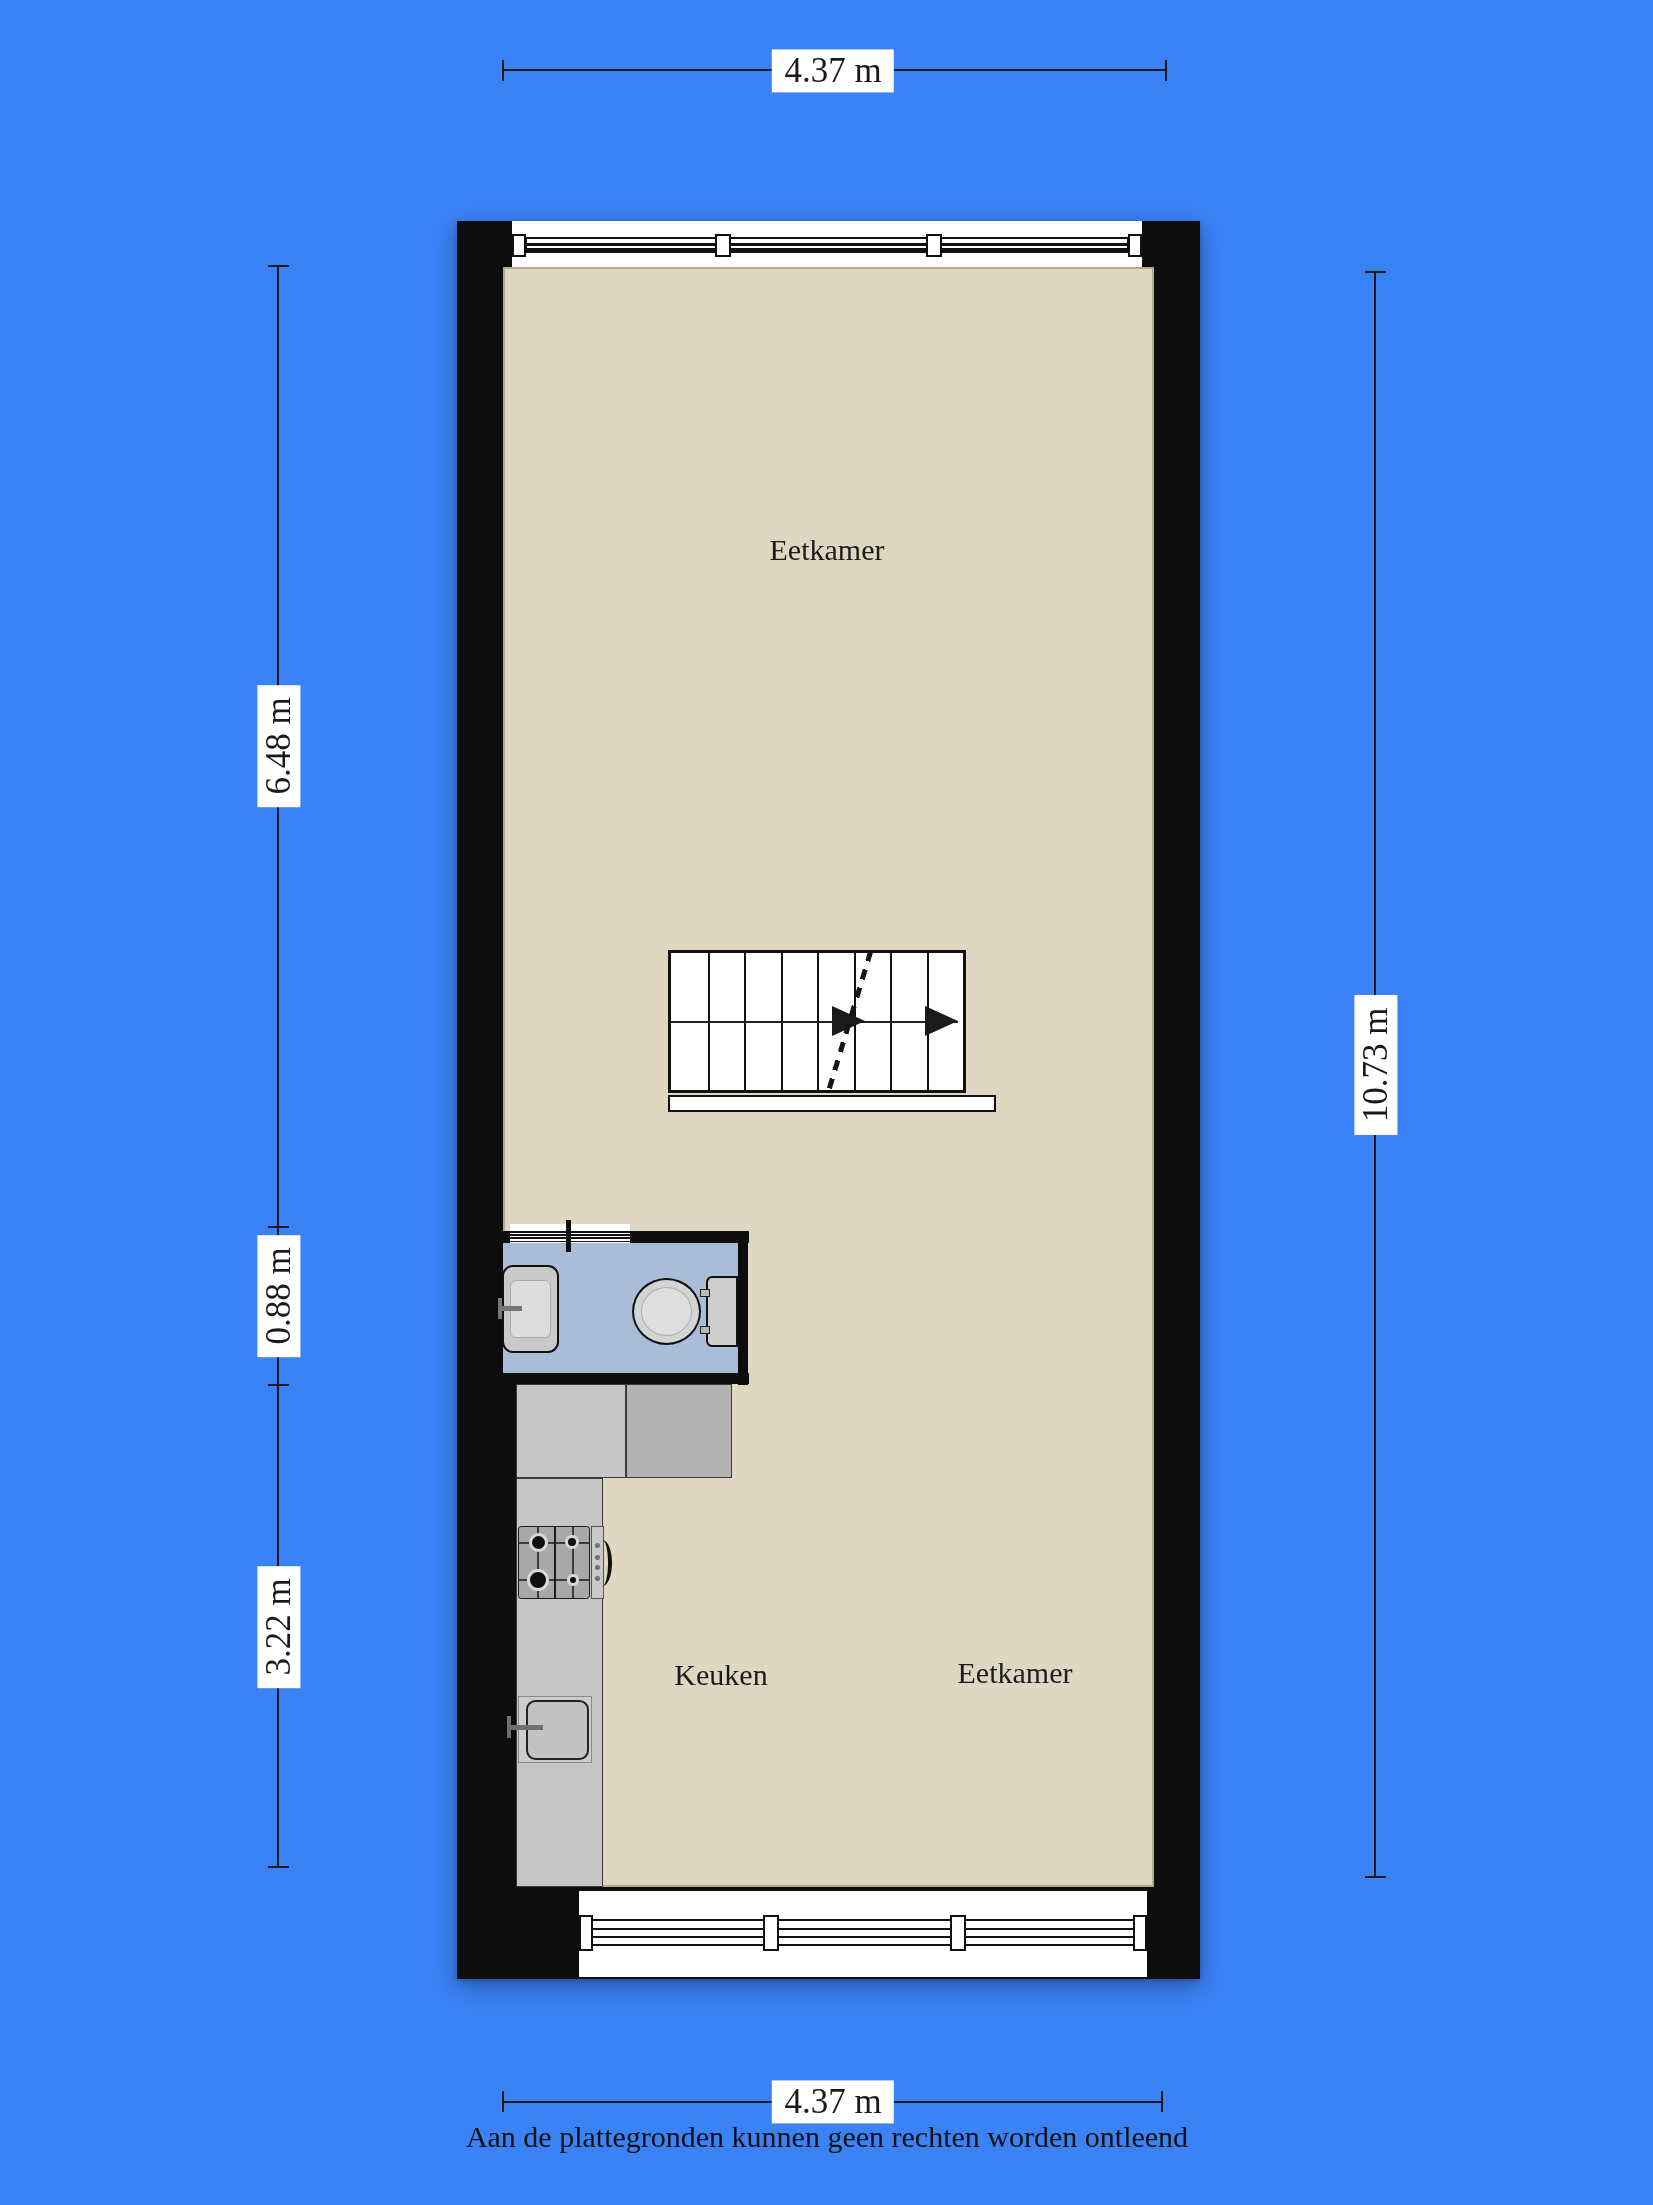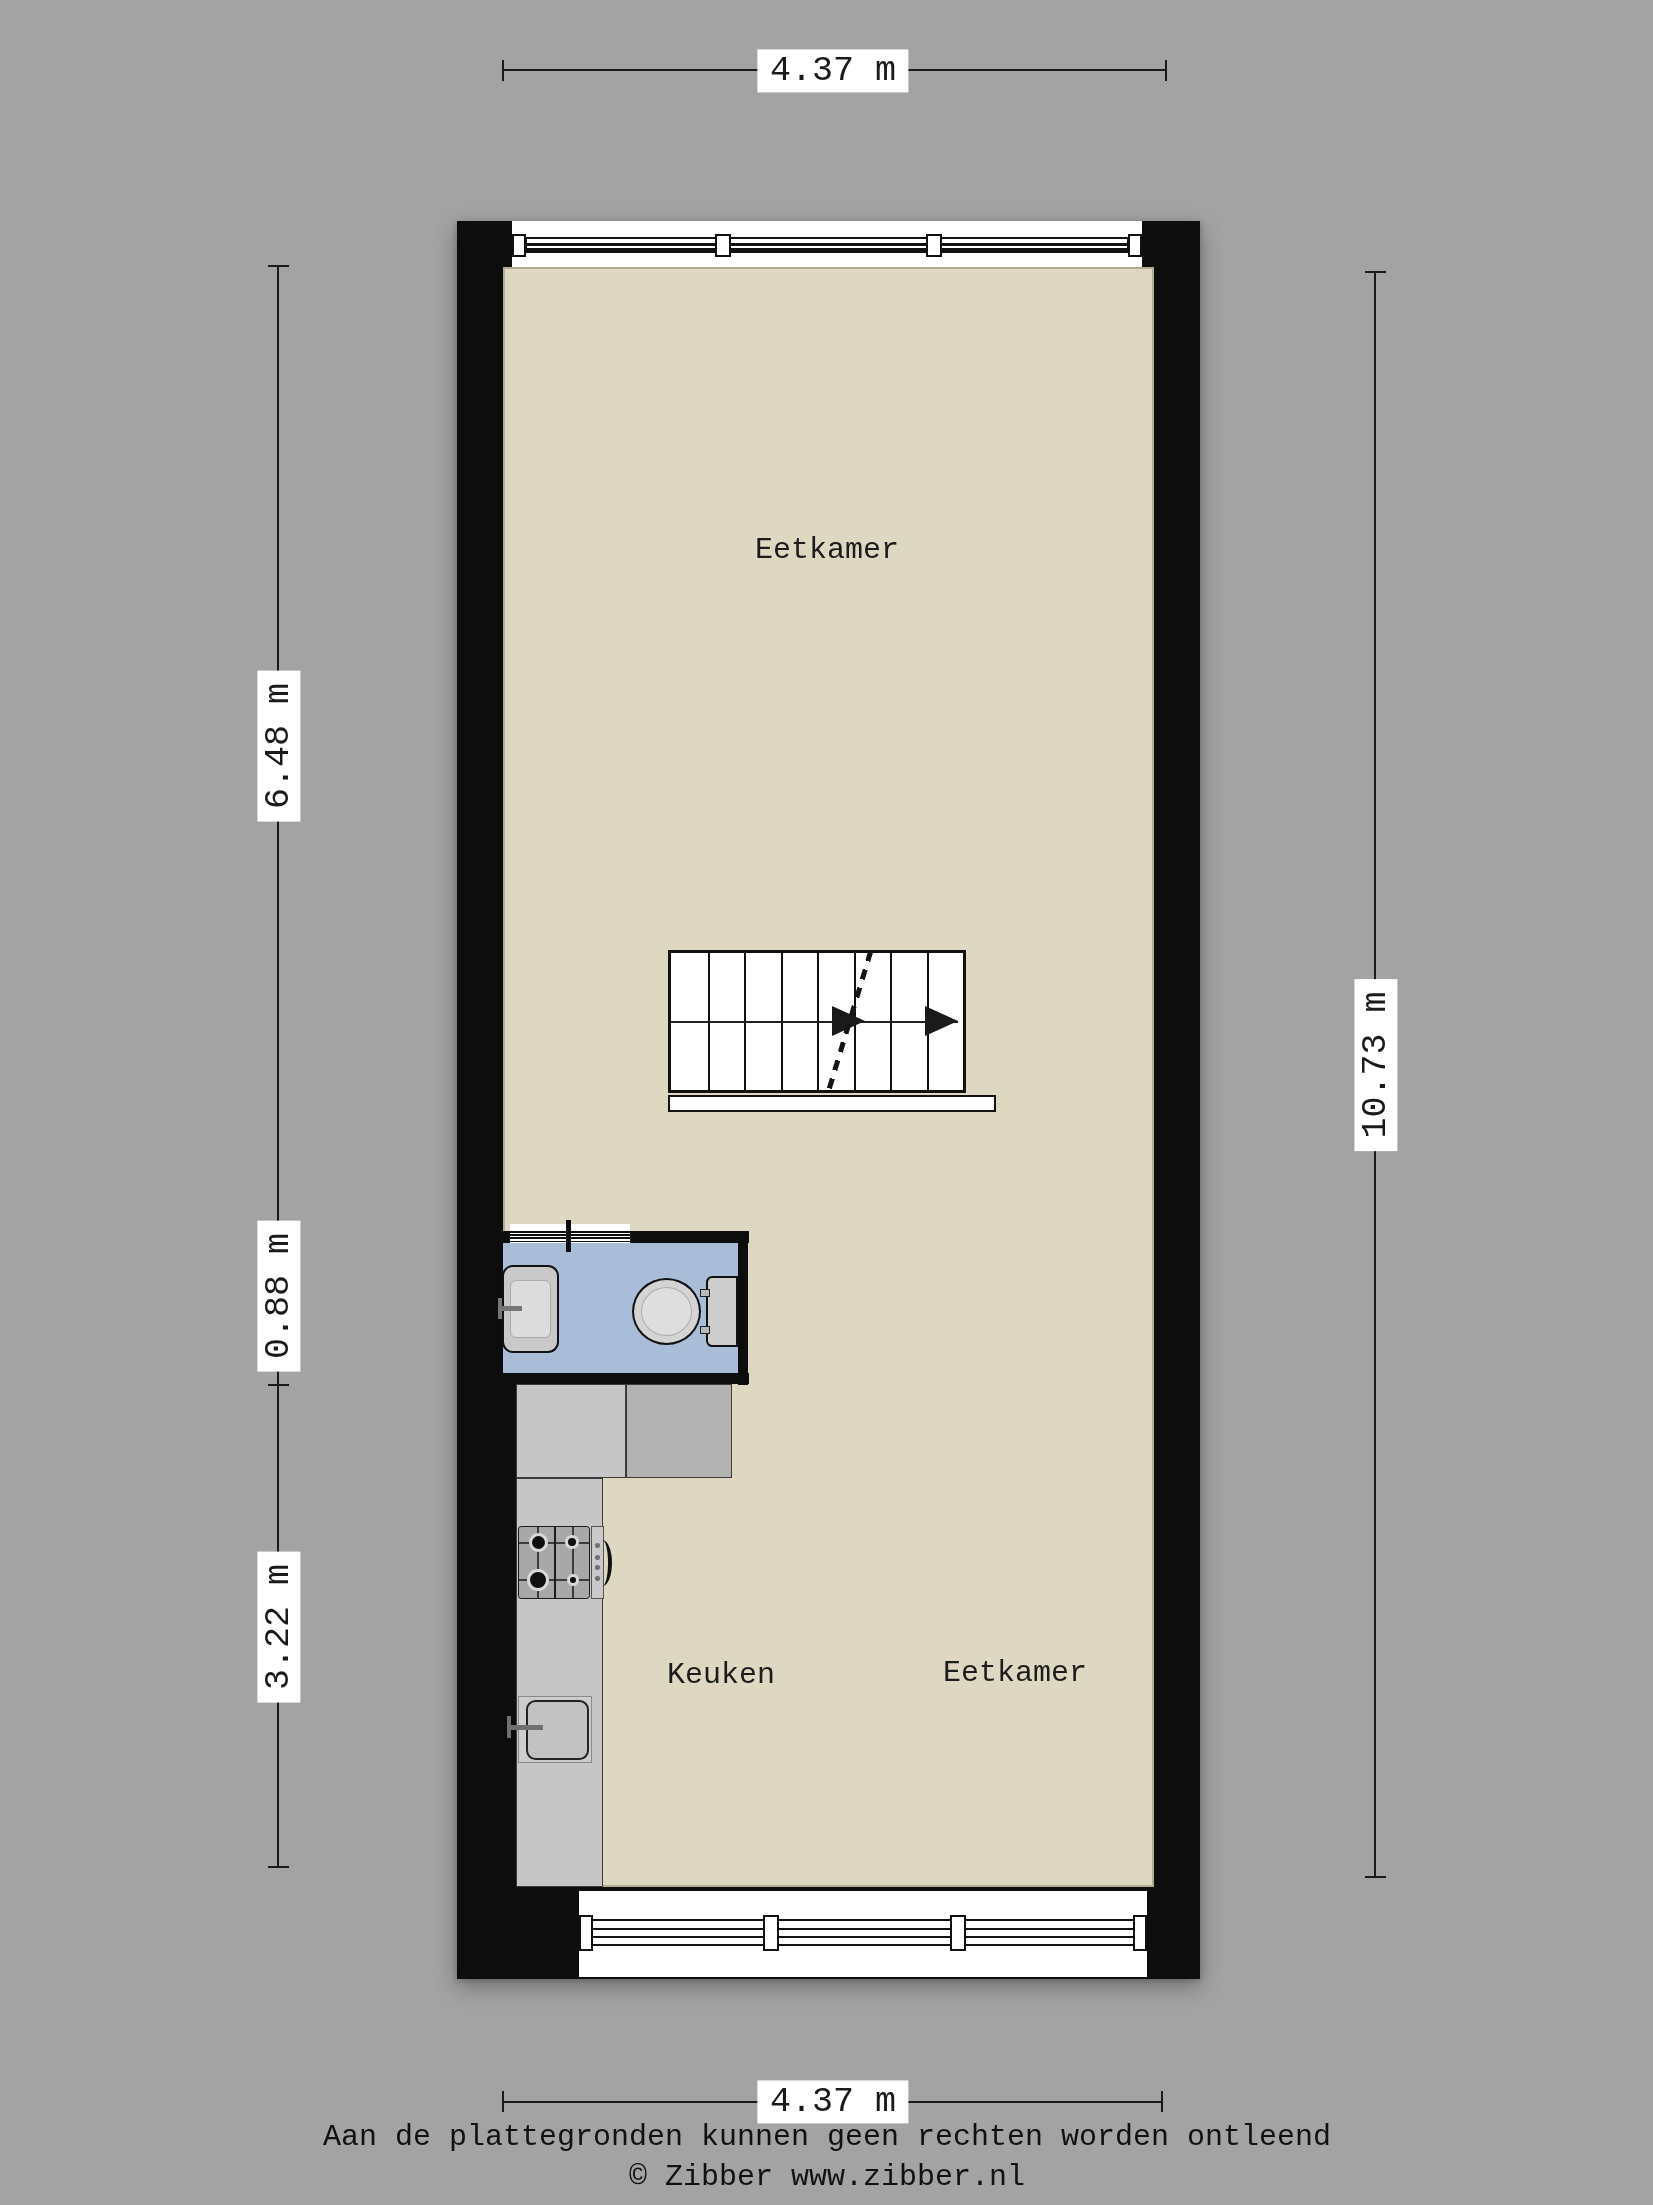--- a/index.html
+++ b/index.html
@@ -1,21 +1,21 @@
 <!DOCTYPE html>
 <html lang="nl" style="--wall: #0d0d0d; --floor: #ded8c2; --floor-border: #b3ac92; --toilet-floor: #a9bdd9; --counter: #c6c6c6; --counter-dark: #b2b2b2; --fixture-fill: #d4d4d4; --stove: #a8a8a8; --ink: #1a1a1a;font-size:12.6px"><head>
 <meta charset="utf-8">
 <style>
   :root{
     --wall:#0d0d0d; --floor:#ded8c2; --floor-border:#b3ac92; --toilet-floor:#a9bdd9;
     --counter:#c6c6c6; --counter-dark:#b2b2b2; --fixture-fill:#d4d4d4; --stove:#a8a8a8; --ink:#1a1a1a;
   }
   html,body{margin:0;padding:0;background:#fff;}
-  .stage{position:relative;width:1654px;height:2205px;background:#a3a3a3;overflow:hidden;
-         font-family:Liberation Mono, monospace;color:var(--ink);}
+  .stage{position:relative;width:1654px;height:2205px;background:#3b82f6;overflow:hidden;
+         font-family:Liberation Serif, serif;color:var(--ink);}
   
   .plan{position:absolute;left:457px;top:221px;width:743px;height:1758px;background:var(--wall);
         box-shadow:0 7.9px 22px rgba(0,0,0,.30), 0 2.4px 6.3px rgba(0,0,0,.22);}
   .floor{position:absolute;left:46px;top:46px;width:651px;height:1620px;background:var(--floor);
          border:2.4px solid var(--floor-border);box-sizing:border-box;}
   
   .recess{position:absolute;background:#fff;}
   .recess-top{left:55px;top:0;width:630px;height:46px;}
   .recess-bottom{left:122px;top:1670px;width:568px;height:86px;}
   .win-glyph{position:absolute;background:#fff;border:2.4px solid #111;box-sizing:border-box;}
@@ -214,16 +214,15 @@
       <div class="stair-dash"></div>
     </div>
     <div class="stair-rail"></div>
 
     <span class="room-label" style="left:370px;top:329px;">Eetkamer</span>
     <span class="room-label" style="left:264px;top:1454px;">Keuken</span>
     <span class="room-label" style="left:558px;top:1452px;">Eetkamer</span>
   </div>
 
   <div class="footer-line" style="top:2120px;">Aan de plattegronden kunnen geen rechten worden ontleend</div>
-  <div class="footer-line" style="top:2160px;">© Zibber www.zibber.nl</div>
 
 </div>
 
 
 </body></html>

